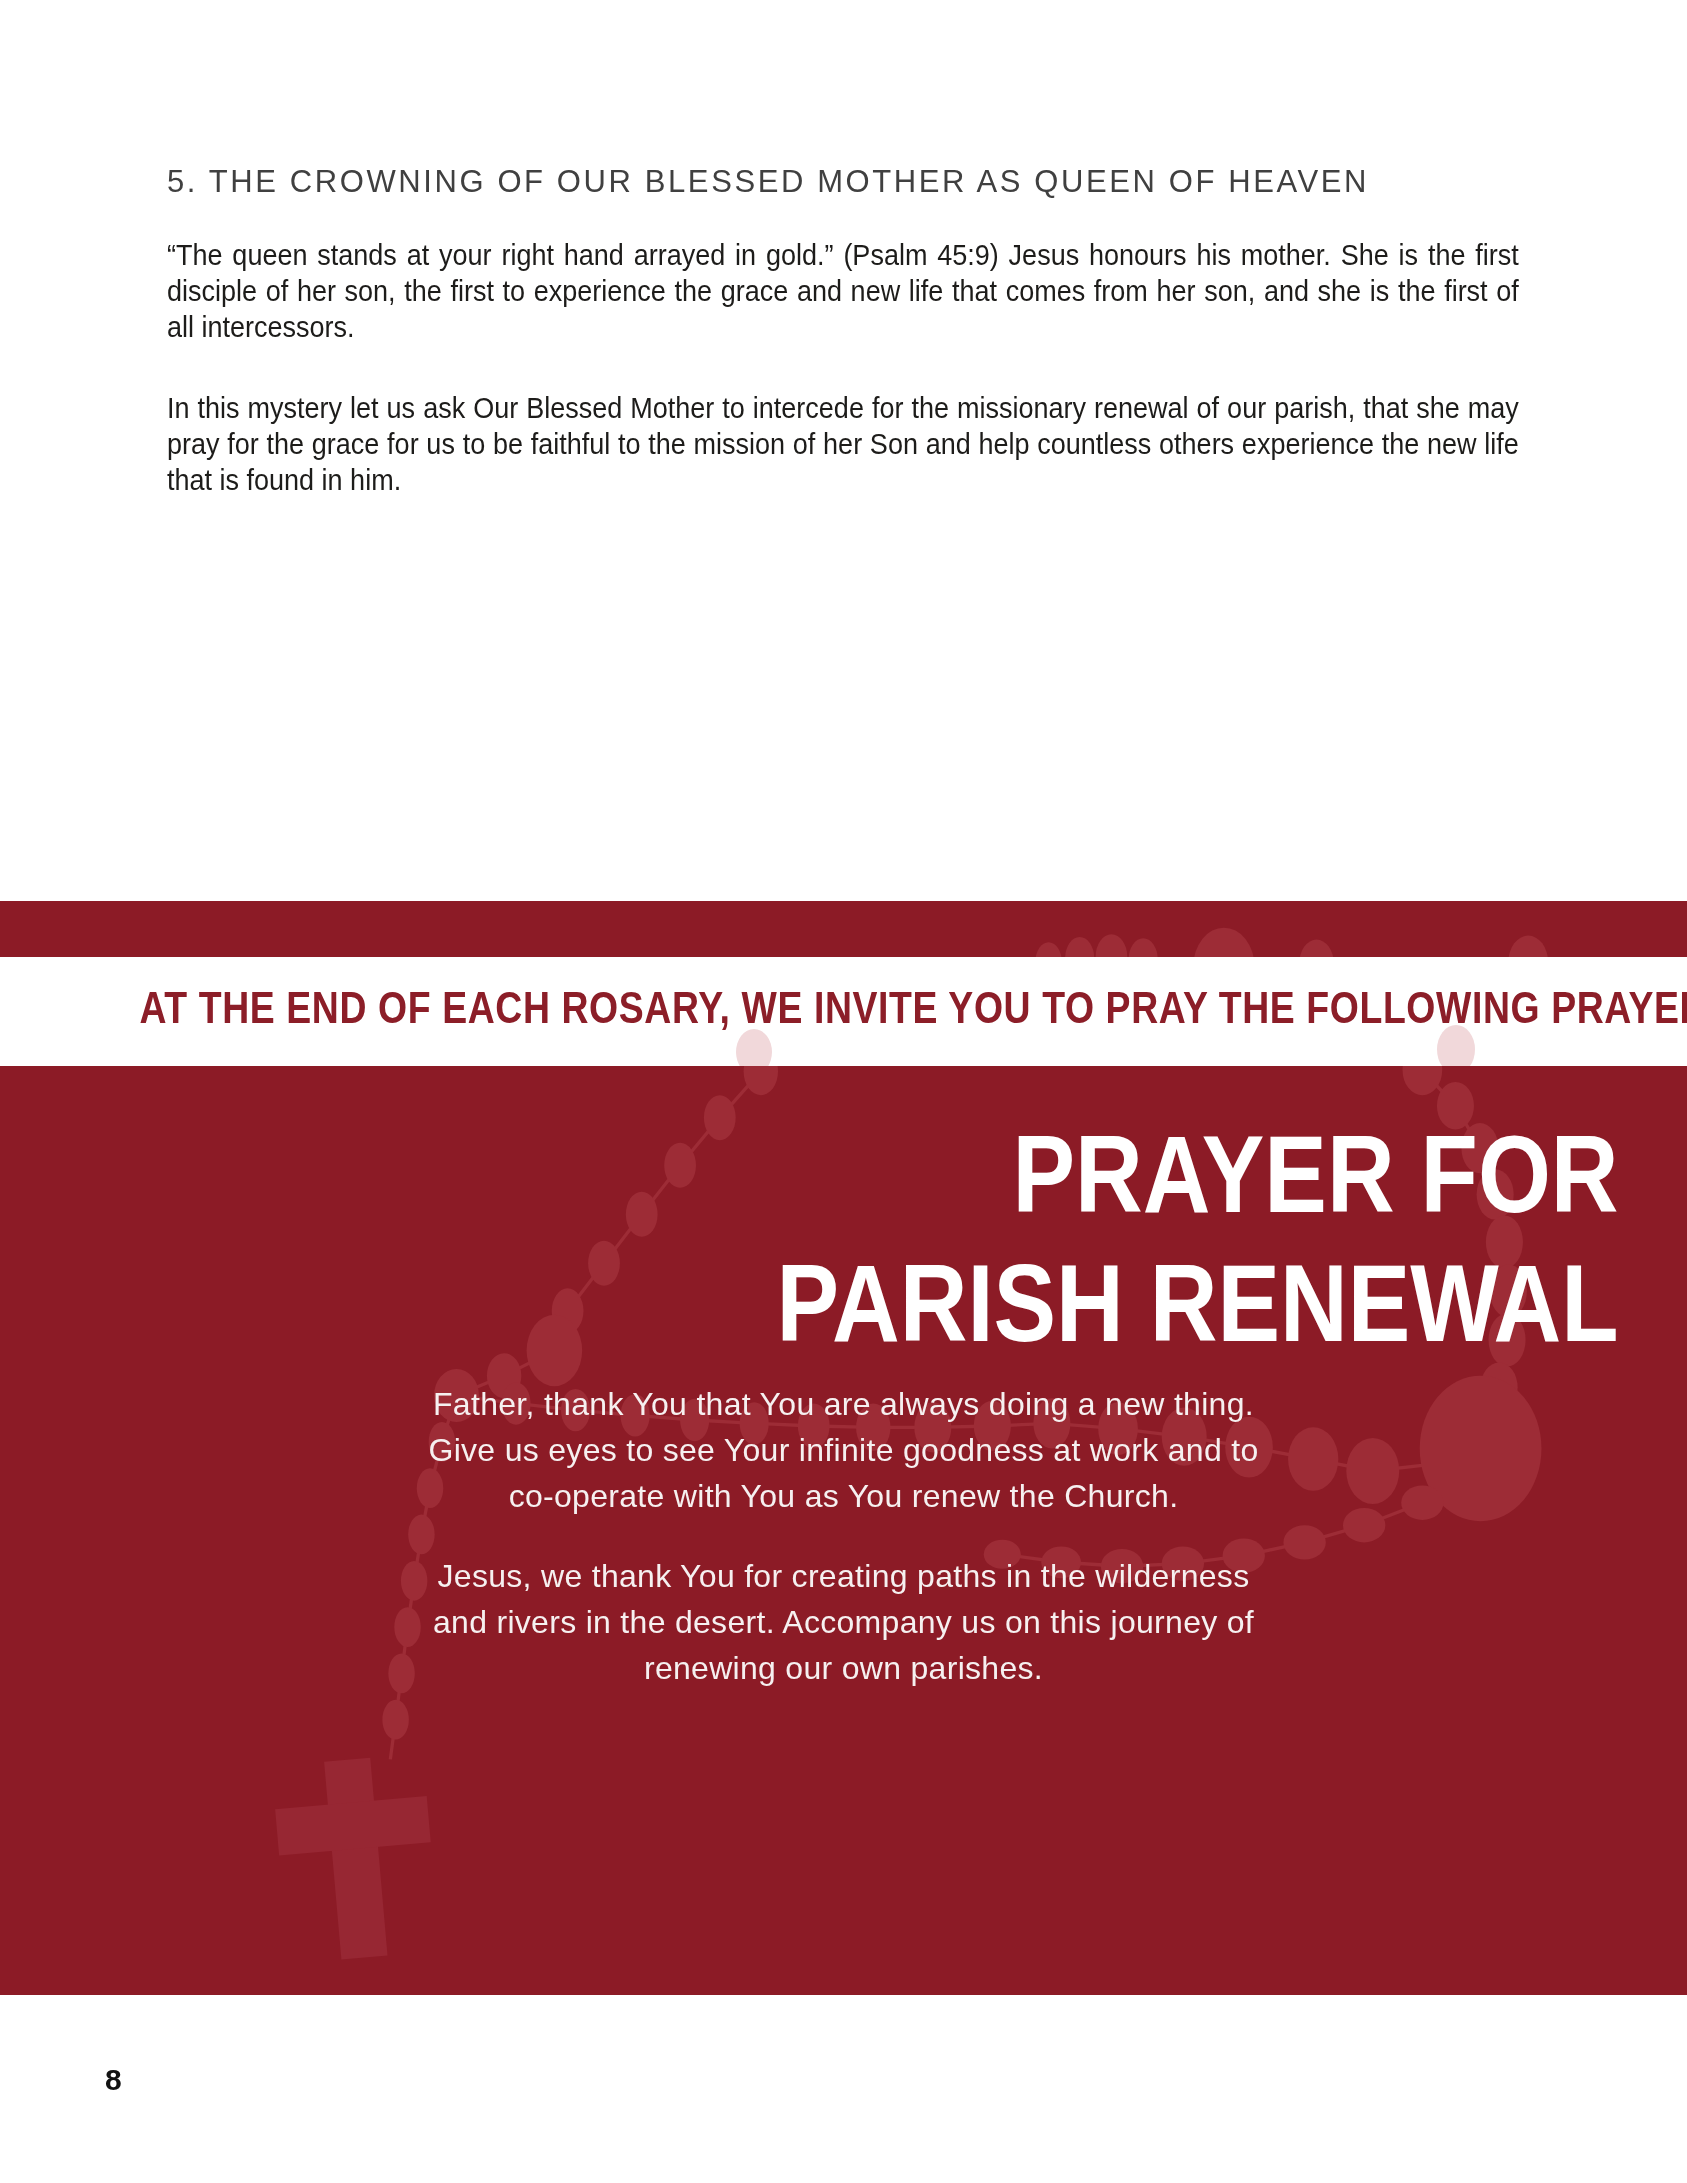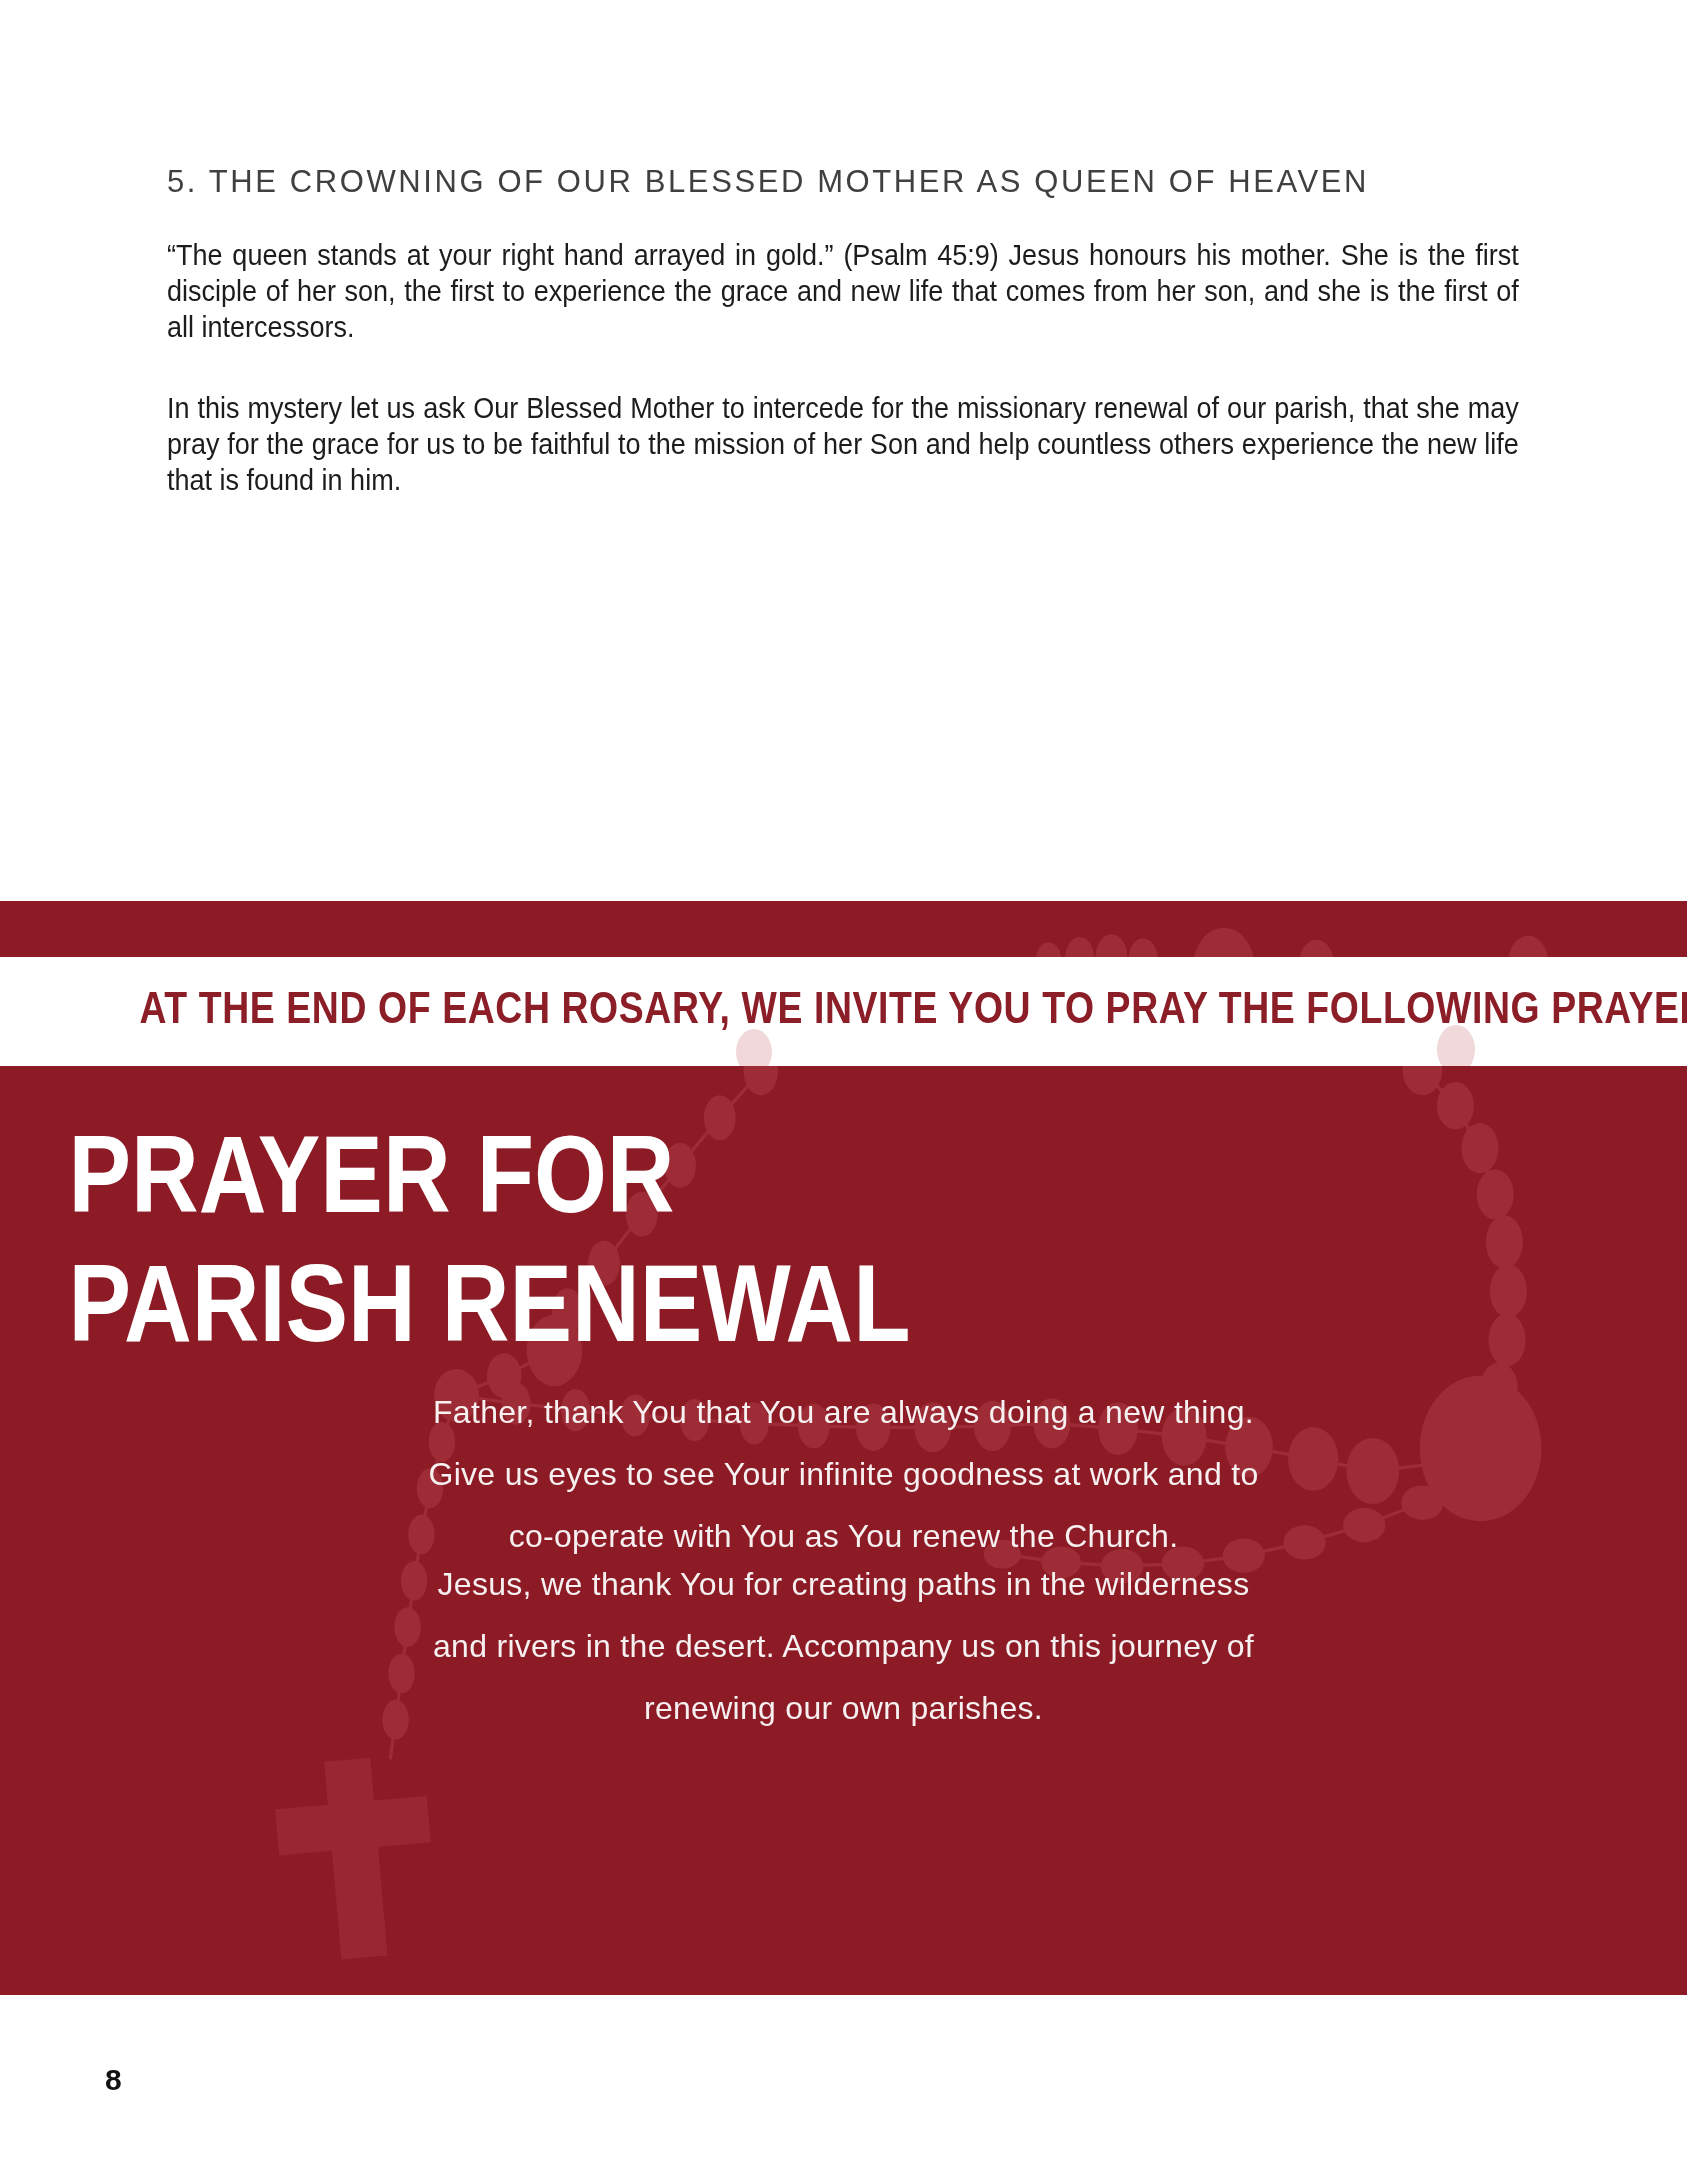--- a/index.html
+++ b/index.html
@@ -36,31 +36,31 @@
     color:#8c1e28;white-space:nowrap;
   }
   .gap-bead{position:absolute;background:#f1d8da;border-radius:50%;}
   
   .card{
     position:absolute;left:0;top:1066px;width:1687px;height:929px;
     background:#8c1b26;overflow:hidden;
   }
   .decor{position:absolute;left:0;top:0;}
   .card-title{
-    position:absolute;left:0;top:32px;width:1687px;text-align:left;
+    position:absolute;left:0;top:32px;width:1687px;text-align:right;
     white-space:pre-line;
   }
   .card-title .squeeze{
     display:inline-block;transform:scaleX(0.86);transform-origin:center top;
     font-size:109px;line-height:129px;font-weight:700;color:#ffffff;
     white-space:pre-line;
   }
   .prayer{
     position:absolute;left:0;width:1687px;text-align:center;
-    font-size:32px;line-height:62px;letter-spacing:0.3px;color:#f6f0f0;
+    font-size:32px;line-height:46px;letter-spacing:0.3px;color:#f6f0f0;
     white-space:pre-line;
   }
   #prayer1{top:315px;}
   #prayer2{top:487px;}
   #prayer3{top:671px;}
   #amen{top:805px;}
   
   .pagenum{
     position:absolute;left:105px;top:2063px;
     font-size:30px;font-weight:700;color:#121212;

